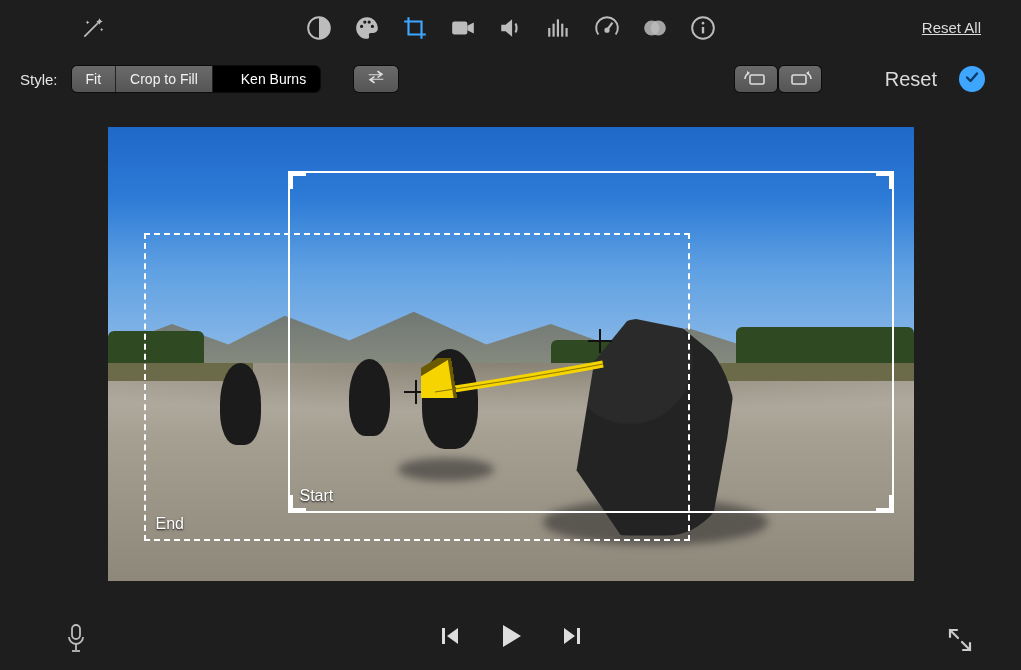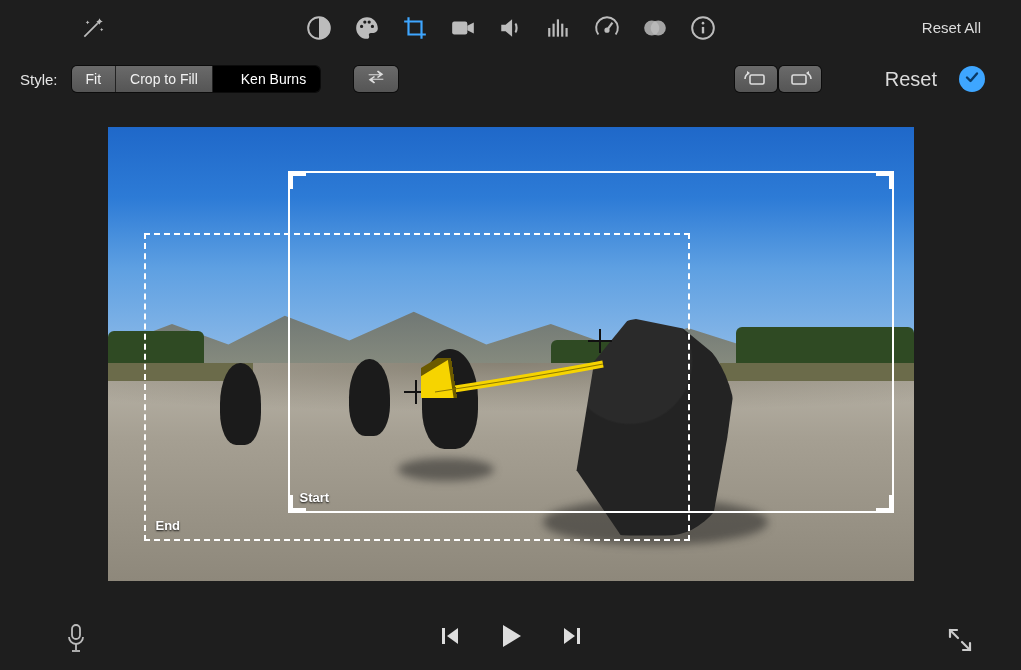--- a/index.html
+++ b/index.html
@@ -5,21 +5,21 @@
   * { margin: 0; padding: 0; box-sizing: border-box; font-family: -apple-system, "Helvetica Neue", Arial, sans-serif; }
   body { background: #1e1e1e; color: #ccc; width: 1021px; height: 670px; overflow: hidden; position: relative; }
 
   
   .top-toolbar { height: 55px; display: flex; align-items: center; padding: 0 20px; position: relative; }
   .magic-wand { margin-left: 60px; }
   .tool-icons { position: absolute; left: 50%; transform: translateX(-50%); display: flex; align-items: center; gap: 22px; }
   .tb-icon { width: 26px; height: 26px; display: flex; align-items: center; justify-content: center; color: #bcbcbc; cursor: pointer; }
   .tb-icon svg { width: 26px; height: 26px; }
   .tb-icon.active { color: #3ea6ff; }
-  .reset-all { position: absolute; right: 40px; color: #dcdcdc; font-size: 15px; cursor: pointer; }
+  .reset-all { position: absolute; right: 40px; color: #dcdcdc; font-size: 15px; cursor: pointer; text-decoration: underline; }
 
   
   .style-row { height: 48px; display: flex; align-items: center; padding: 0 20px; gap: 14px; position: relative; }
   .style-label { color: #e5e5e5; font-size: 15px; margin-left: 0; }
   .seg-control { display: inline-flex; border-radius: 5px; overflow: hidden; box-shadow: 0 0 0 1px rgba(0,0,0,.6); text-align: center; }
   .seg-item { height: 26px; padding: 0 14px; display: flex; align-items: center; font-size: 14px; background: linear-gradient(#6a6a6a,#555); color: #f2f2f2; border-right: 1px solid #222; cursor: pointer; }
   .seg-item:last-child { border-right: none; padding-left: 28px; }
   .seg-item.selected { background: #000; color: #fff; }
   .swap-btn { height: 26px; width: 44px; border-radius: 5px; background: linear-gradient(#6a6a6a,#555); display: flex; align-items: center; justify-content: center; box-shadow: 0 0 0 1px rgba(0,0,0,.6); cursor: pointer; margin-left: 20px; }
   .swap-btn svg { width: 22px; height: 16px; color: #ddd; }
@@ -59,21 +59,21 @@
   .frame { position:absolute; }
   .frame.start { left:180px; top:44px; width:606px; height:342px; border: 2px solid #fff; }
   .frame.end   { left:36px;  top:106px; width:546px; height:308px; border: 2px dashed #fff; }
   .corner { position:absolute; width:18px; height:18px; }
   .corner::before,.corner::after{content:"";position:absolute;background:#fff;}
   .corner.tl{left:-2px;top:-2px;} .corner.tr{right:-2px;top:-2px;} .corner.bl{left:-2px;bottom:-2px;} .corner.br{right:-2px;bottom:-2px;}
   .corner.tl::before{left:0;top:0;width:18px;height:5px;} .corner.tl::after{left:0;top:0;width:5px;height:18px;}
   .corner.tr::before{right:0;top:0;width:18px;height:5px;} .corner.tr::after{right:0;top:0;width:5px;height:18px;}
   .corner.bl::before{left:0;bottom:0;width:18px;height:5px;} .corner.bl::after{left:0;bottom:0;width:5px;height:18px;}
   .corner.br::before{right:0;bottom:0;width:18px;height:5px;} .corner.br::after{right:0;bottom:0;width:5px;height:18px;}
-  .frame-label { position:absolute; color:#fff; font-size:13px; text-shadow:0 1px 2px rgba(0,0,0,.9); font-weight:700; }
+  .frame-label { position:absolute; color:#fff; font-size:16px; text-shadow:0 1px 2px rgba(0,0,0,.9); font-weight:400; }
   .frame.start .frame-label{ left:10px; bottom:6px; }
   .frame.end   .frame-label{ left:10px; bottom:6px; }
 
   
   .cross { position:absolute; width:24px; height:24px; }
   .cross::before,.cross::after{content:"";position:absolute;background:#111;}
   .cross::before{left:0;top:11px;width:24px;height:2px;}
   .cross::after{left:11px;top:0;width:2px;height:24px;}
   .cross.c1{ left:480px; top:202px; }
   .cross.c2{ left:296px; top:253px; }

